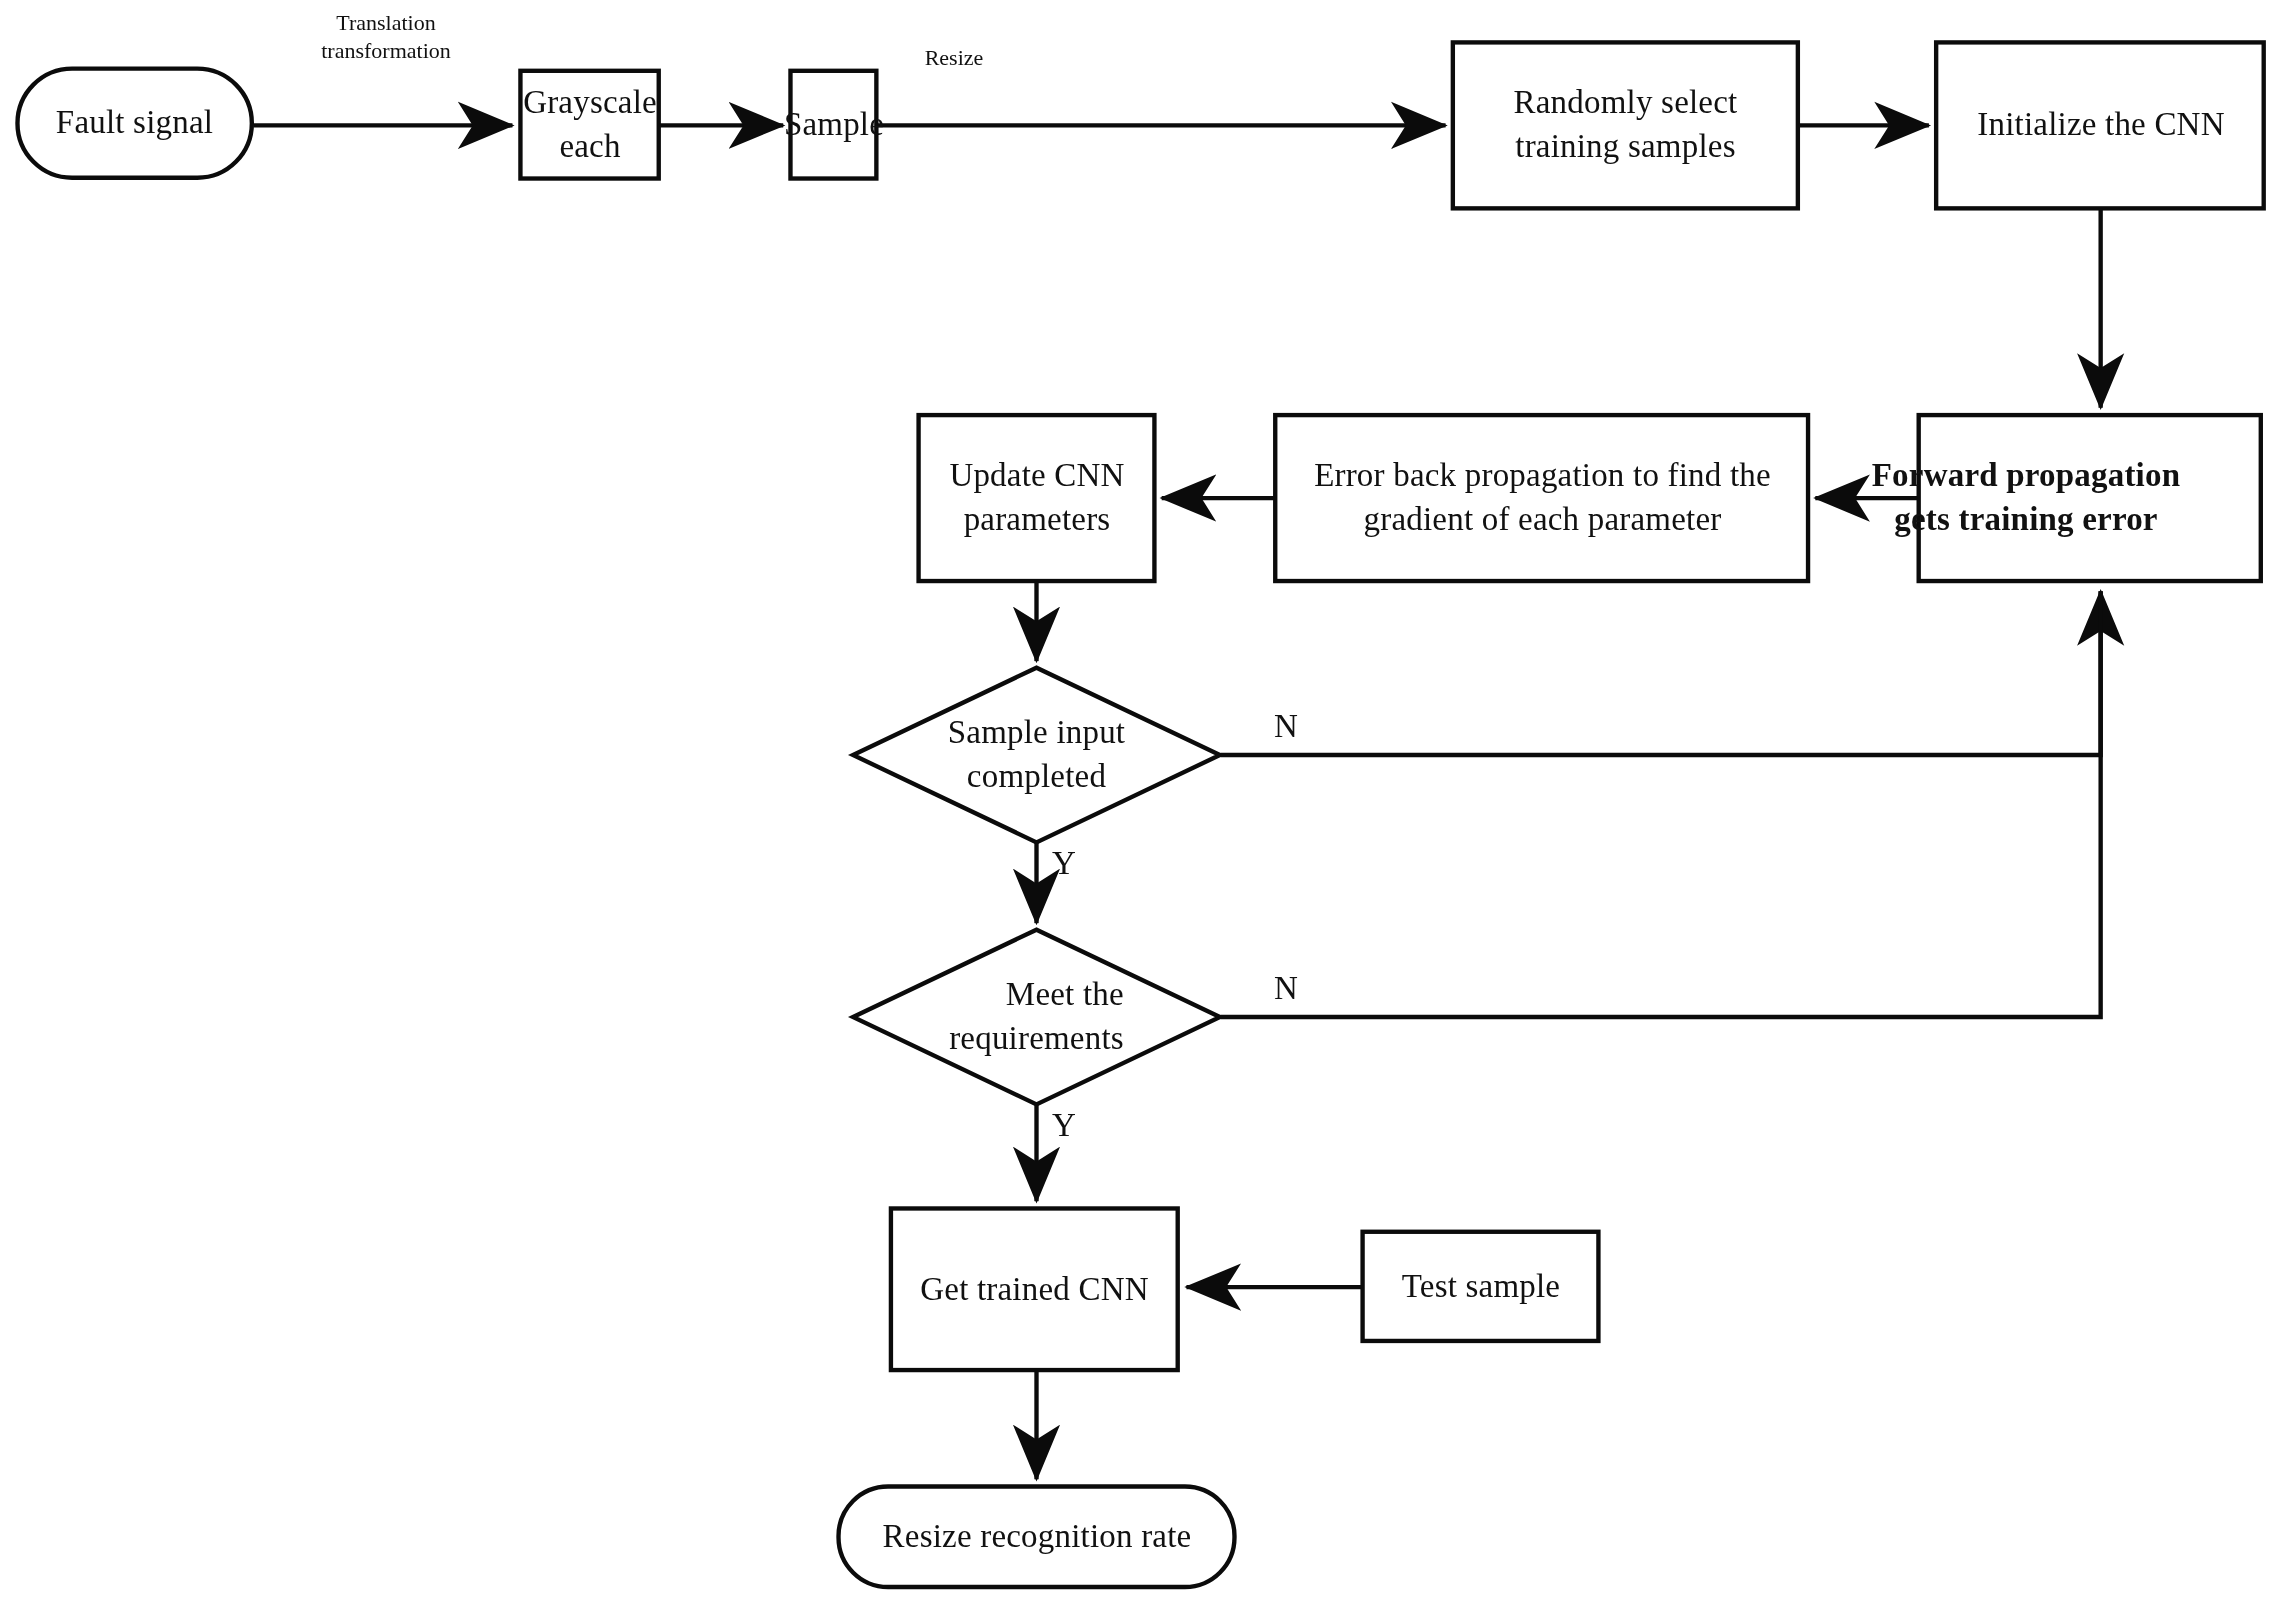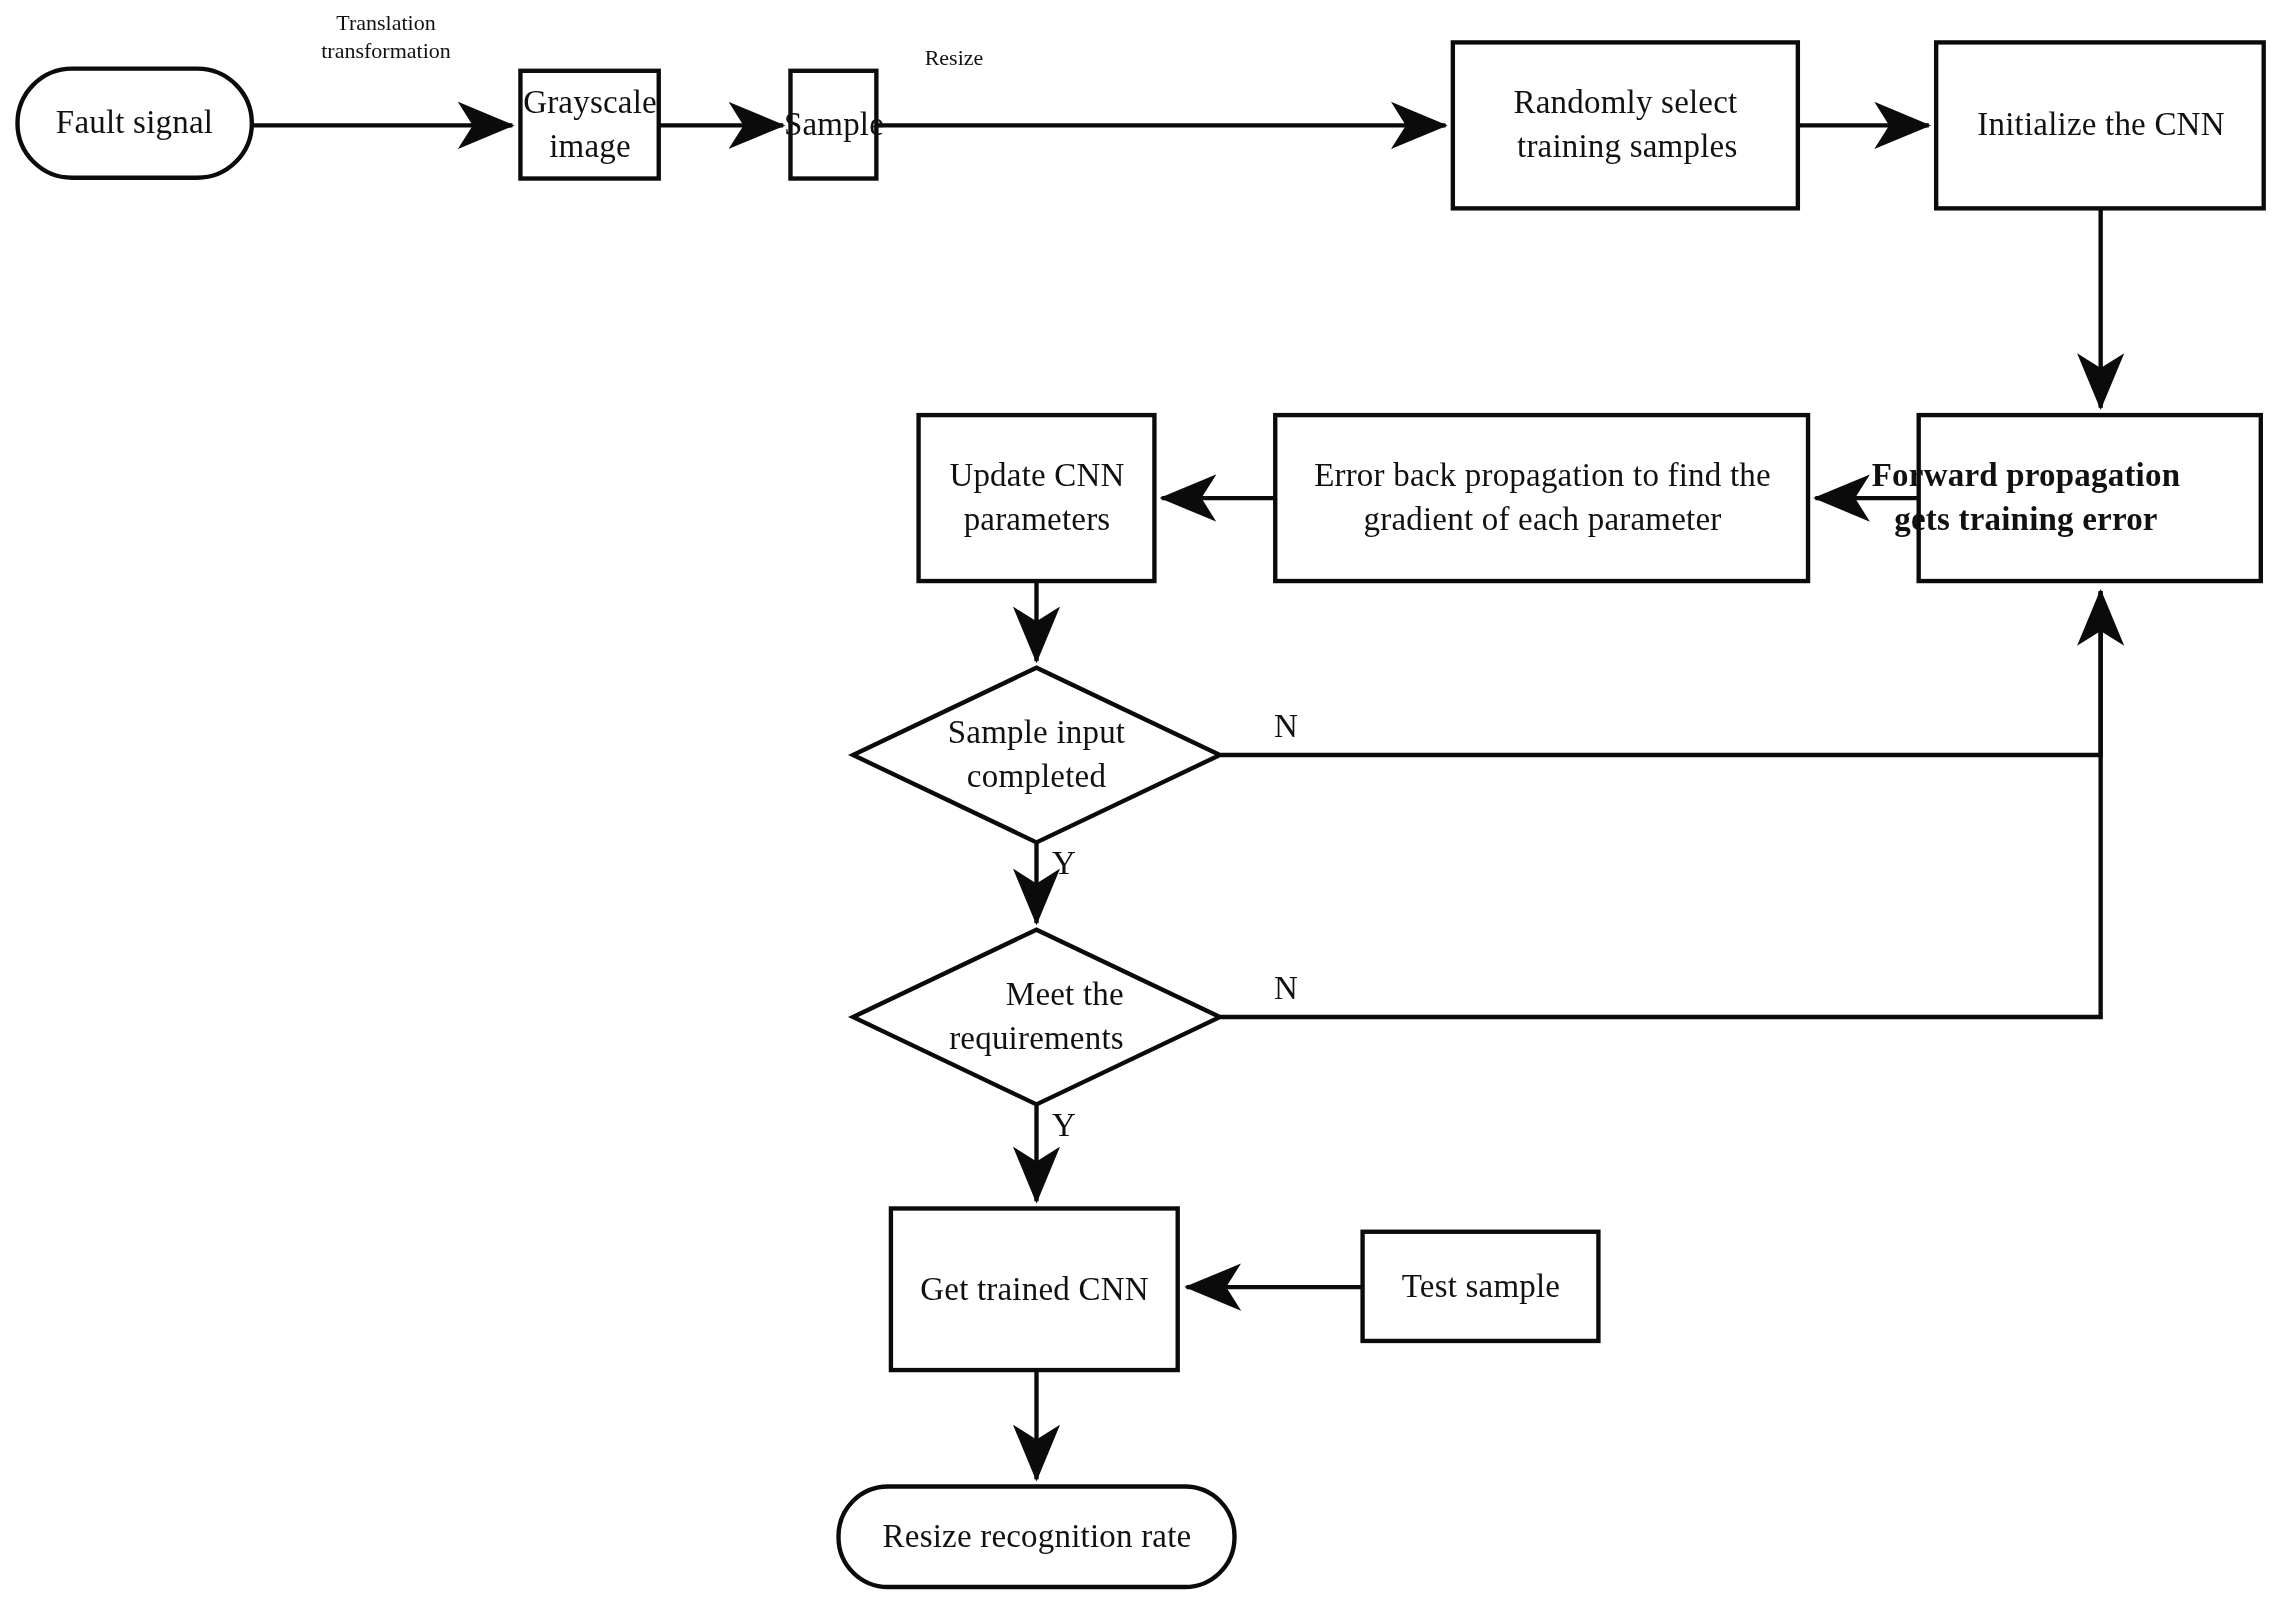--- a/index.html
+++ b/index.html
@@ -121,25 +121,25 @@
 
     <line class="conn" x1="1424" y1="1518" x2="1424" y2="1650" marker-end="url(#arrow)"></line>
 
     <line class="conn" x1="1871" y1="1768" x2="1630" y2="1768" marker-end="url(#arrow)"></line>
 
     <line class="conn" x1="1424" y1="1883" x2="1424" y2="2032" marker-end="url(#arrow)"></line>
   </svg>
 
   <div class="node-label" style="left:17.5px; top:68px; width:234px; height:109px;">Fault signal</div>
 
-  <div class="node-label" style="left:521px; top:71px; width:138px; height:108px;">Grayscale image</div>
+  <div class="node-label" style="left:521px; top:71px; width:138px; height:108px;">Grayscale each</div>
 
   <div class="node-label" style="left:791px; top:71px; width:86px; height:108px;">Sample</div>
 
-  <div class="node-label" style="left:1453px; top:42px; width:345px; height:166px;text-align:right;">
+  <div class="node-label" style="left:1453px; top:42px; width:345px; height:166px;">
       <div>Randomly select<br>training  samples</div>
     </div>
 
   <div class="node-label" style="left:1937px; top:42px; width:328px; height:166px;">Initialize  the CNN</div>
 
   <div class="node-label" style="left:1855px; top:415px; width:342px; height:166px;font-weight:bold;">
       <div>Forward propagation<br>gets training  error</div>
     </div>
 
   <div class="node-label" style="left:1276px; top:415px; width:533px; height:166px;">

